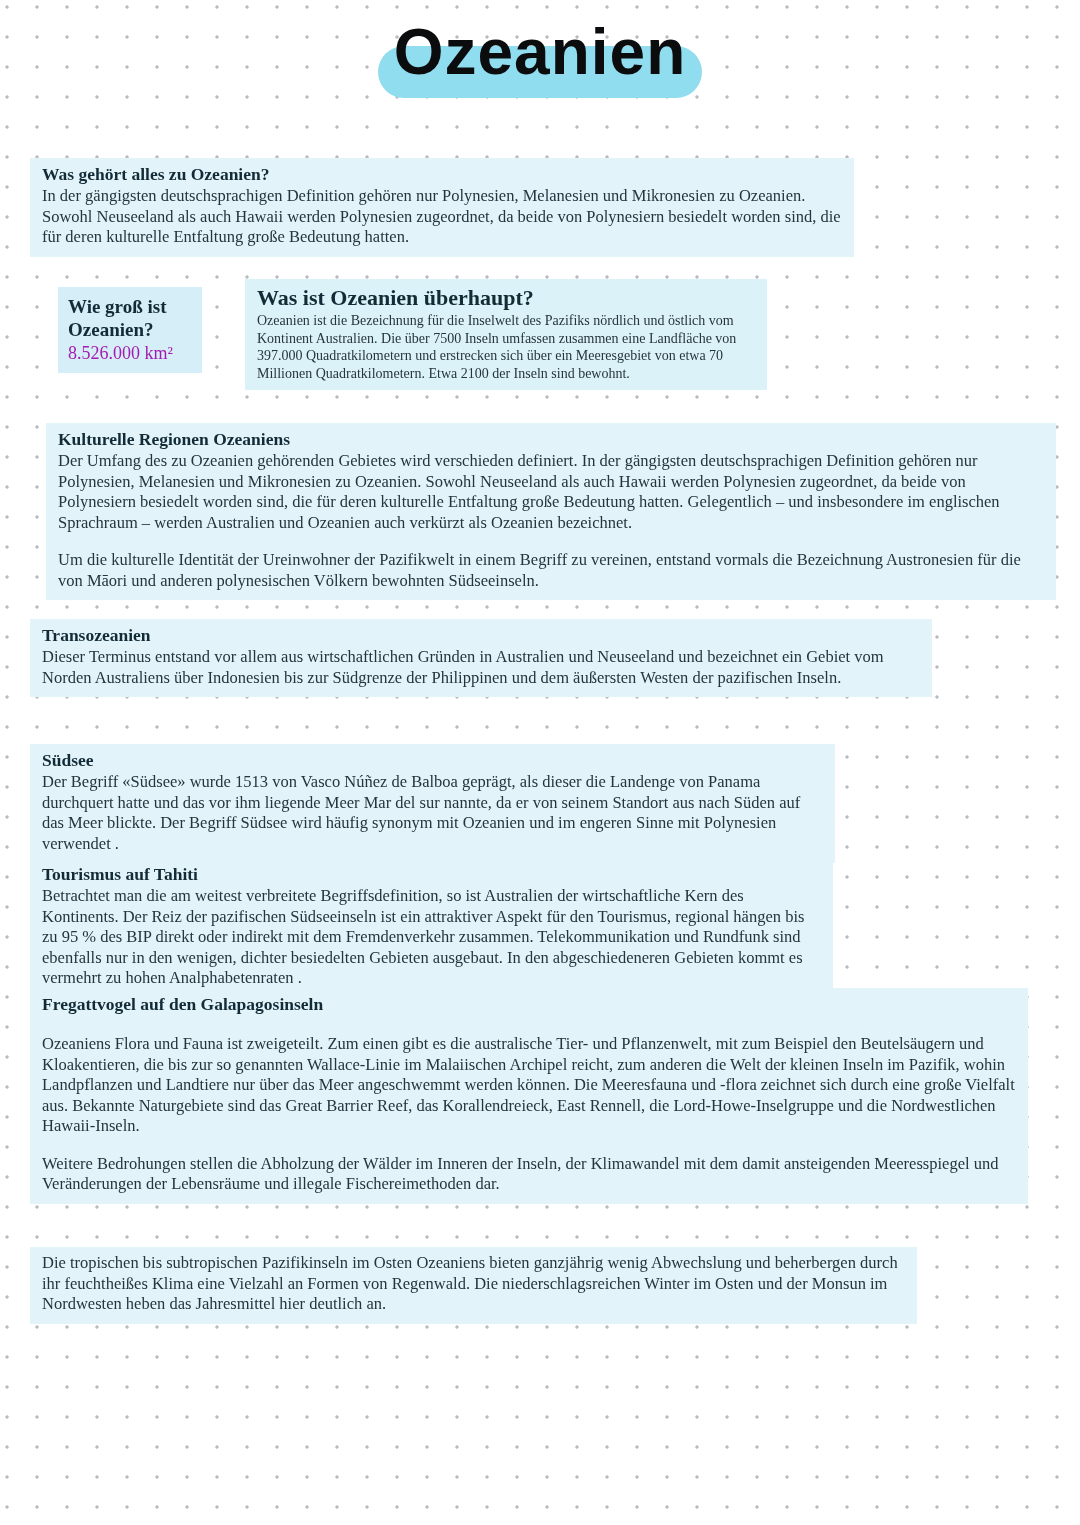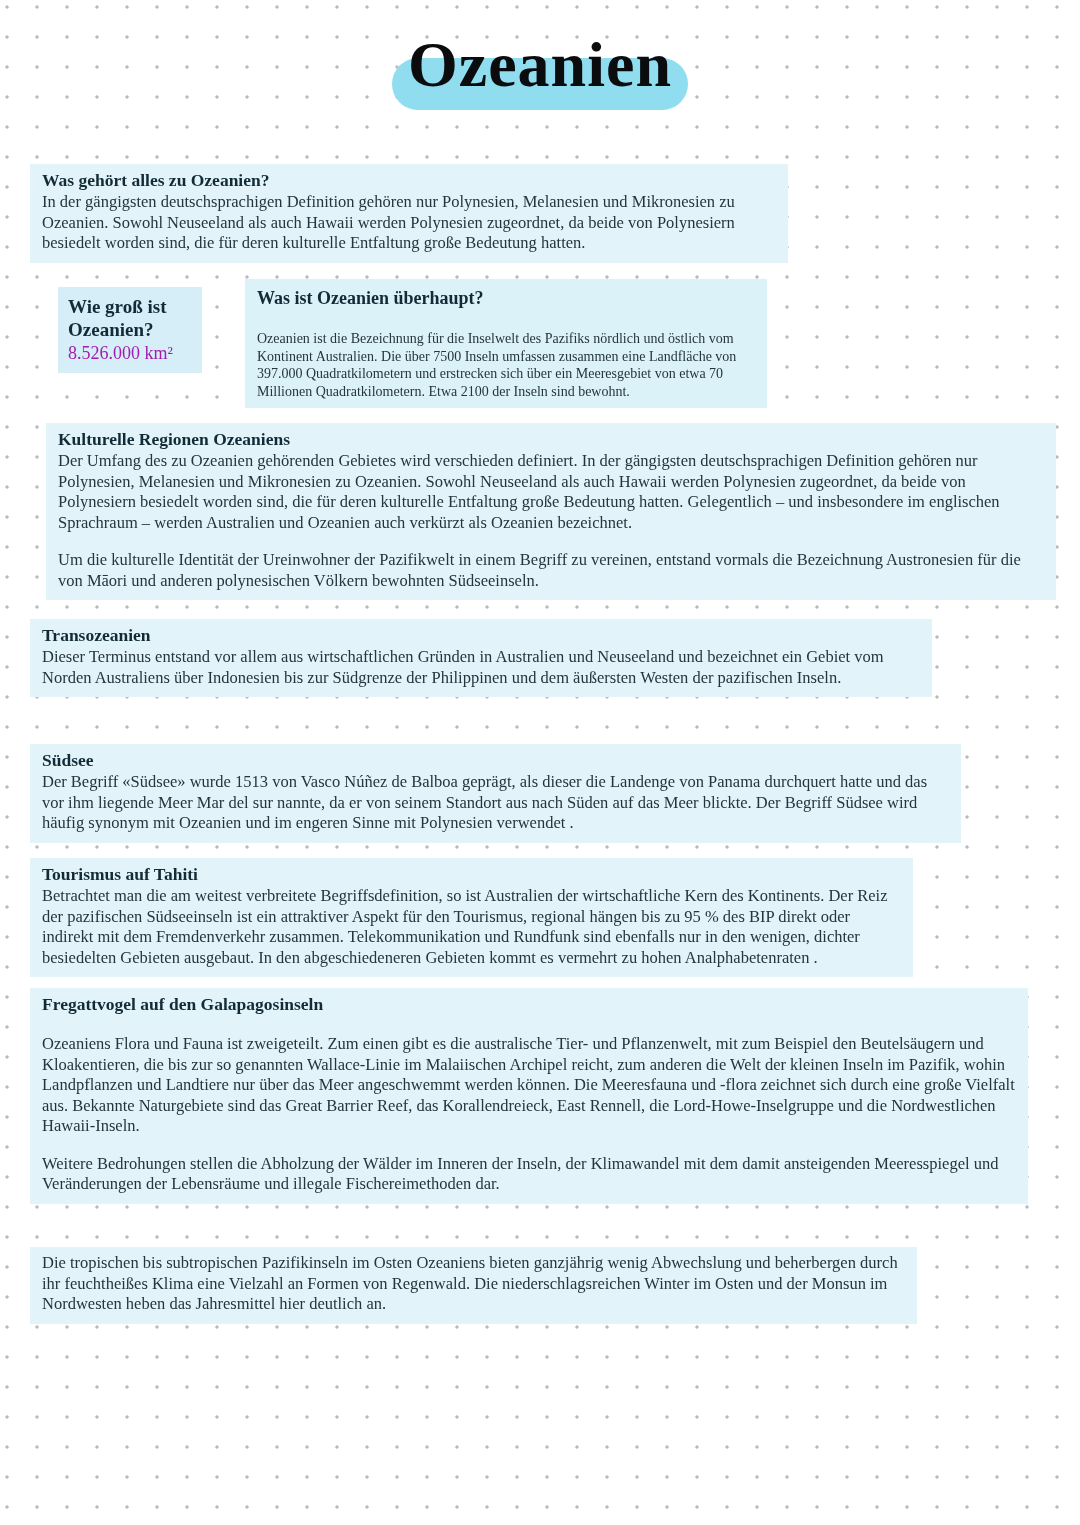--- a/index.html
+++ b/index.html
@@ -11,22 +11,22 @@
     background-image: radial-gradient(circle, #b6bcc2 1.3px, rgba(182,188,194,0) 2px);
     background-size: 30px 30px;
     background-position: 22px 22px;
     font-family: "Liberation Serif", "DejaVu Serif", serif;
     overflow: hidden;
   }
 
   
   .title-wrap { position: absolute; top: 16px; left: 0; width: 100%; text-align: center; }
   .doc-title {
-    position: relative; display: inline-block; margin: 12px;
-    font-family: Liberation Serif, serif;
+    position: relative; display: inline-block; margin: 0;
+    font-family: Liberation Sans, sans-serif;
     font-size: 64px; line-height: 1.15; font-weight: 700;
     color: #0a0c0e; letter-spacing: 1px;
   }
   .doc-title .hl {
     position: absolute; left: -16px; right: -16px; top: 30px; height: 52px;
     background: #90ddf0; border-radius: 26px; z-index: 0;
   }
   .doc-title .txt { position: relative; z-index: 1; }
 
   
@@ -46,36 +46,36 @@
   .box p.para-gap { margin-top: 17px; }
   .box h2.heading-gap { margin-bottom: 19px; }
 
   
   .size-box { background: #d6eef7; padding: 8px 10px; }
   .size-box h2 { font-size: 19px; line-height: 23px; }
   .size-box .value { font-size: 18px; line-height: 23px; color: #a21caf; }
 
   
   .def-box { background: #dcf2f9; padding: 5px 12px 8px 12px; }
-  .def-box h2 { font-size: 18px; line-height: 28px; margin-bottom: 18px; }
+  .def-box h2 { font-size: 22px; line-height: 28px; margin-bottom: 0; }
   .def-box p { font-size: 14px; line-height: 17.6px; }
 </style>
 </head>
 <body>
 
 <div class="page">
 
   <div class="title-wrap">
     <h1 class="doc-title">
       <span class="hl"></span>
       <span class="txt">Ozeanien</span>
     </h1>
   </div>
 
-  <section class="box" style="left:30px; top:164px; width:758px;">
+  <section class="box" style="left:30px; top:158px; width:824px;">
     <h2>Was gehört alles zu Ozeanien?</h2>
     <p>In der gängigsten deutschsprachigen Definition gehören nur Polynesien, Melanesien und Mikronesien zu Ozeanien. Sowohl Neuseeland als auch Hawaii werden Polynesien zugeordnet, da beide von Polynesiern besiedelt worden sind, die für deren kulturelle Entfaltung große Bedeutung hatten.</p>
   </section>
 
   <aside class="box size-box" style="left:58px; top:287px; width:144px;">
     <h2>Wie groß ist Ozeanien?</h2>
     <div class="value">8.526.000 km²</div>
   </aside>
 
   <section class="box def-box" style="left:245px; top:279px; width:522px;">
@@ -87,26 +87,26 @@
     <h2>Kulturelle Regionen Ozeaniens</h2>
     <p>Der Umfang des zu Ozeanien gehörenden Gebietes wird verschieden definiert. In der gängigsten deutschsprachigen Definition gehören nur Polynesien, Melanesien und Mikronesien zu Ozeanien. Sowohl Neuseeland als auch Hawaii werden Polynesien zugeordnet, da beide von Polynesiern besiedelt worden sind, die für deren kulturelle Entfaltung große Bedeutung hatten. Gelegentlich – und insbesondere im englischen Sprachraum – werden Australien und Ozeanien auch verkürzt als Ozeanien bezeichnet.</p>
     <p class="para-gap">Um die kulturelle Identität der Ureinwohner der Pazifikwelt in einem Begriff zu vereinen, entstand vormals die Bezeichnung Austronesien für die von Māori und anderen polynesischen Völkern bewohnten Südseeinseln.</p>
   </section>
 
   <section class="box" style="left:30px; top:619px; width:902px;">
     <h2>Transozeanien</h2>
     <p>Dieser Terminus entstand vor allem aus wirtschaftlichen Gründen in Australien und Neuseeland und bezeichnet ein Gebiet vom Norden Australiens über Indonesien bis zur Südgrenze der Philippinen und dem äußersten Westen der pazifischen Inseln.</p>
   </section>
 
-  <section class="box" style="left:30px; top:744px; width:931px;">
+  <section class="box" style="left:30px; top:744px; width:805px;">
     <h2>Südsee</h2>
     <p>Der Begriff «Südsee» wurde 1513 von Vasco Núñez de Balboa geprägt, als dieser die Landenge von Panama durchquert hatte und das vor ihm liegende Meer Mar del sur nannte, da er von seinem Standort aus nach Süden auf das Meer blickte. Der Begriff Südsee wird häufig synonym mit Ozeanien und im engeren Sinne mit Polynesien verwendet .</p>
   </section>
 
-  <section class="box" style="left:30px; top:858px; width:883px;">
+  <section class="box" style="left:30px; top:858px; width:803px;">
     <h2>Tourismus auf Tahiti</h2>
     <p>Betrachtet man die am weitest verbreitete Begriffsdefinition, so ist Australien der wirtschaftliche Kern des Kontinents. Der Reiz der pazifischen Südseeinseln ist ein attraktiver Aspekt für den Tourismus, regional hängen bis zu 95 % des BIP direkt oder indirekt mit dem Fremdenverkehr zusammen. Telekommunikation und Rundfunk sind ebenfalls nur in den wenigen, dichter besiedelten Gebieten ausgebaut. In den abgeschiedeneren Gebieten kommt es vermehrt zu hohen Analphabetenraten .</p>
   </section>
 
   <section class="box" style="left:30px; top:988px; width:998px;">
     <h2 class="heading-gap">Fregattvogel auf den Galapagosinseln</h2>
     <p>Ozeaniens Flora und Fauna ist zweigeteilt. Zum einen gibt es die australische Tier- und Pflanzenwelt, mit zum Beispiel den Beutelsäugern und Kloakentieren, die bis zur so genannten Wallace-Linie im Malaiischen Archipel reicht, zum anderen die Welt der kleinen Inseln im Pazifik, wohin Landpflanzen und Landtiere nur über das Meer angeschwemmt werden können. Die Meeresfauna und -flora zeichnet sich durch eine große Vielfalt aus. Bekannte Naturgebiete sind das Great Barrier Reef, das Korallendreieck, East Rennell, die Lord-Howe-Inselgruppe und die Nordwestlichen Hawaii-Inseln.</p>
     <p class="para-gap">Weitere Bedrohungen stellen die Abholzung der Wälder im Inneren der Inseln, der Klimawandel mit dem damit ansteigenden Meeresspiegel und Veränderungen der Lebensräume und illegale Fischereimethoden dar.</p>
   </section>
 

